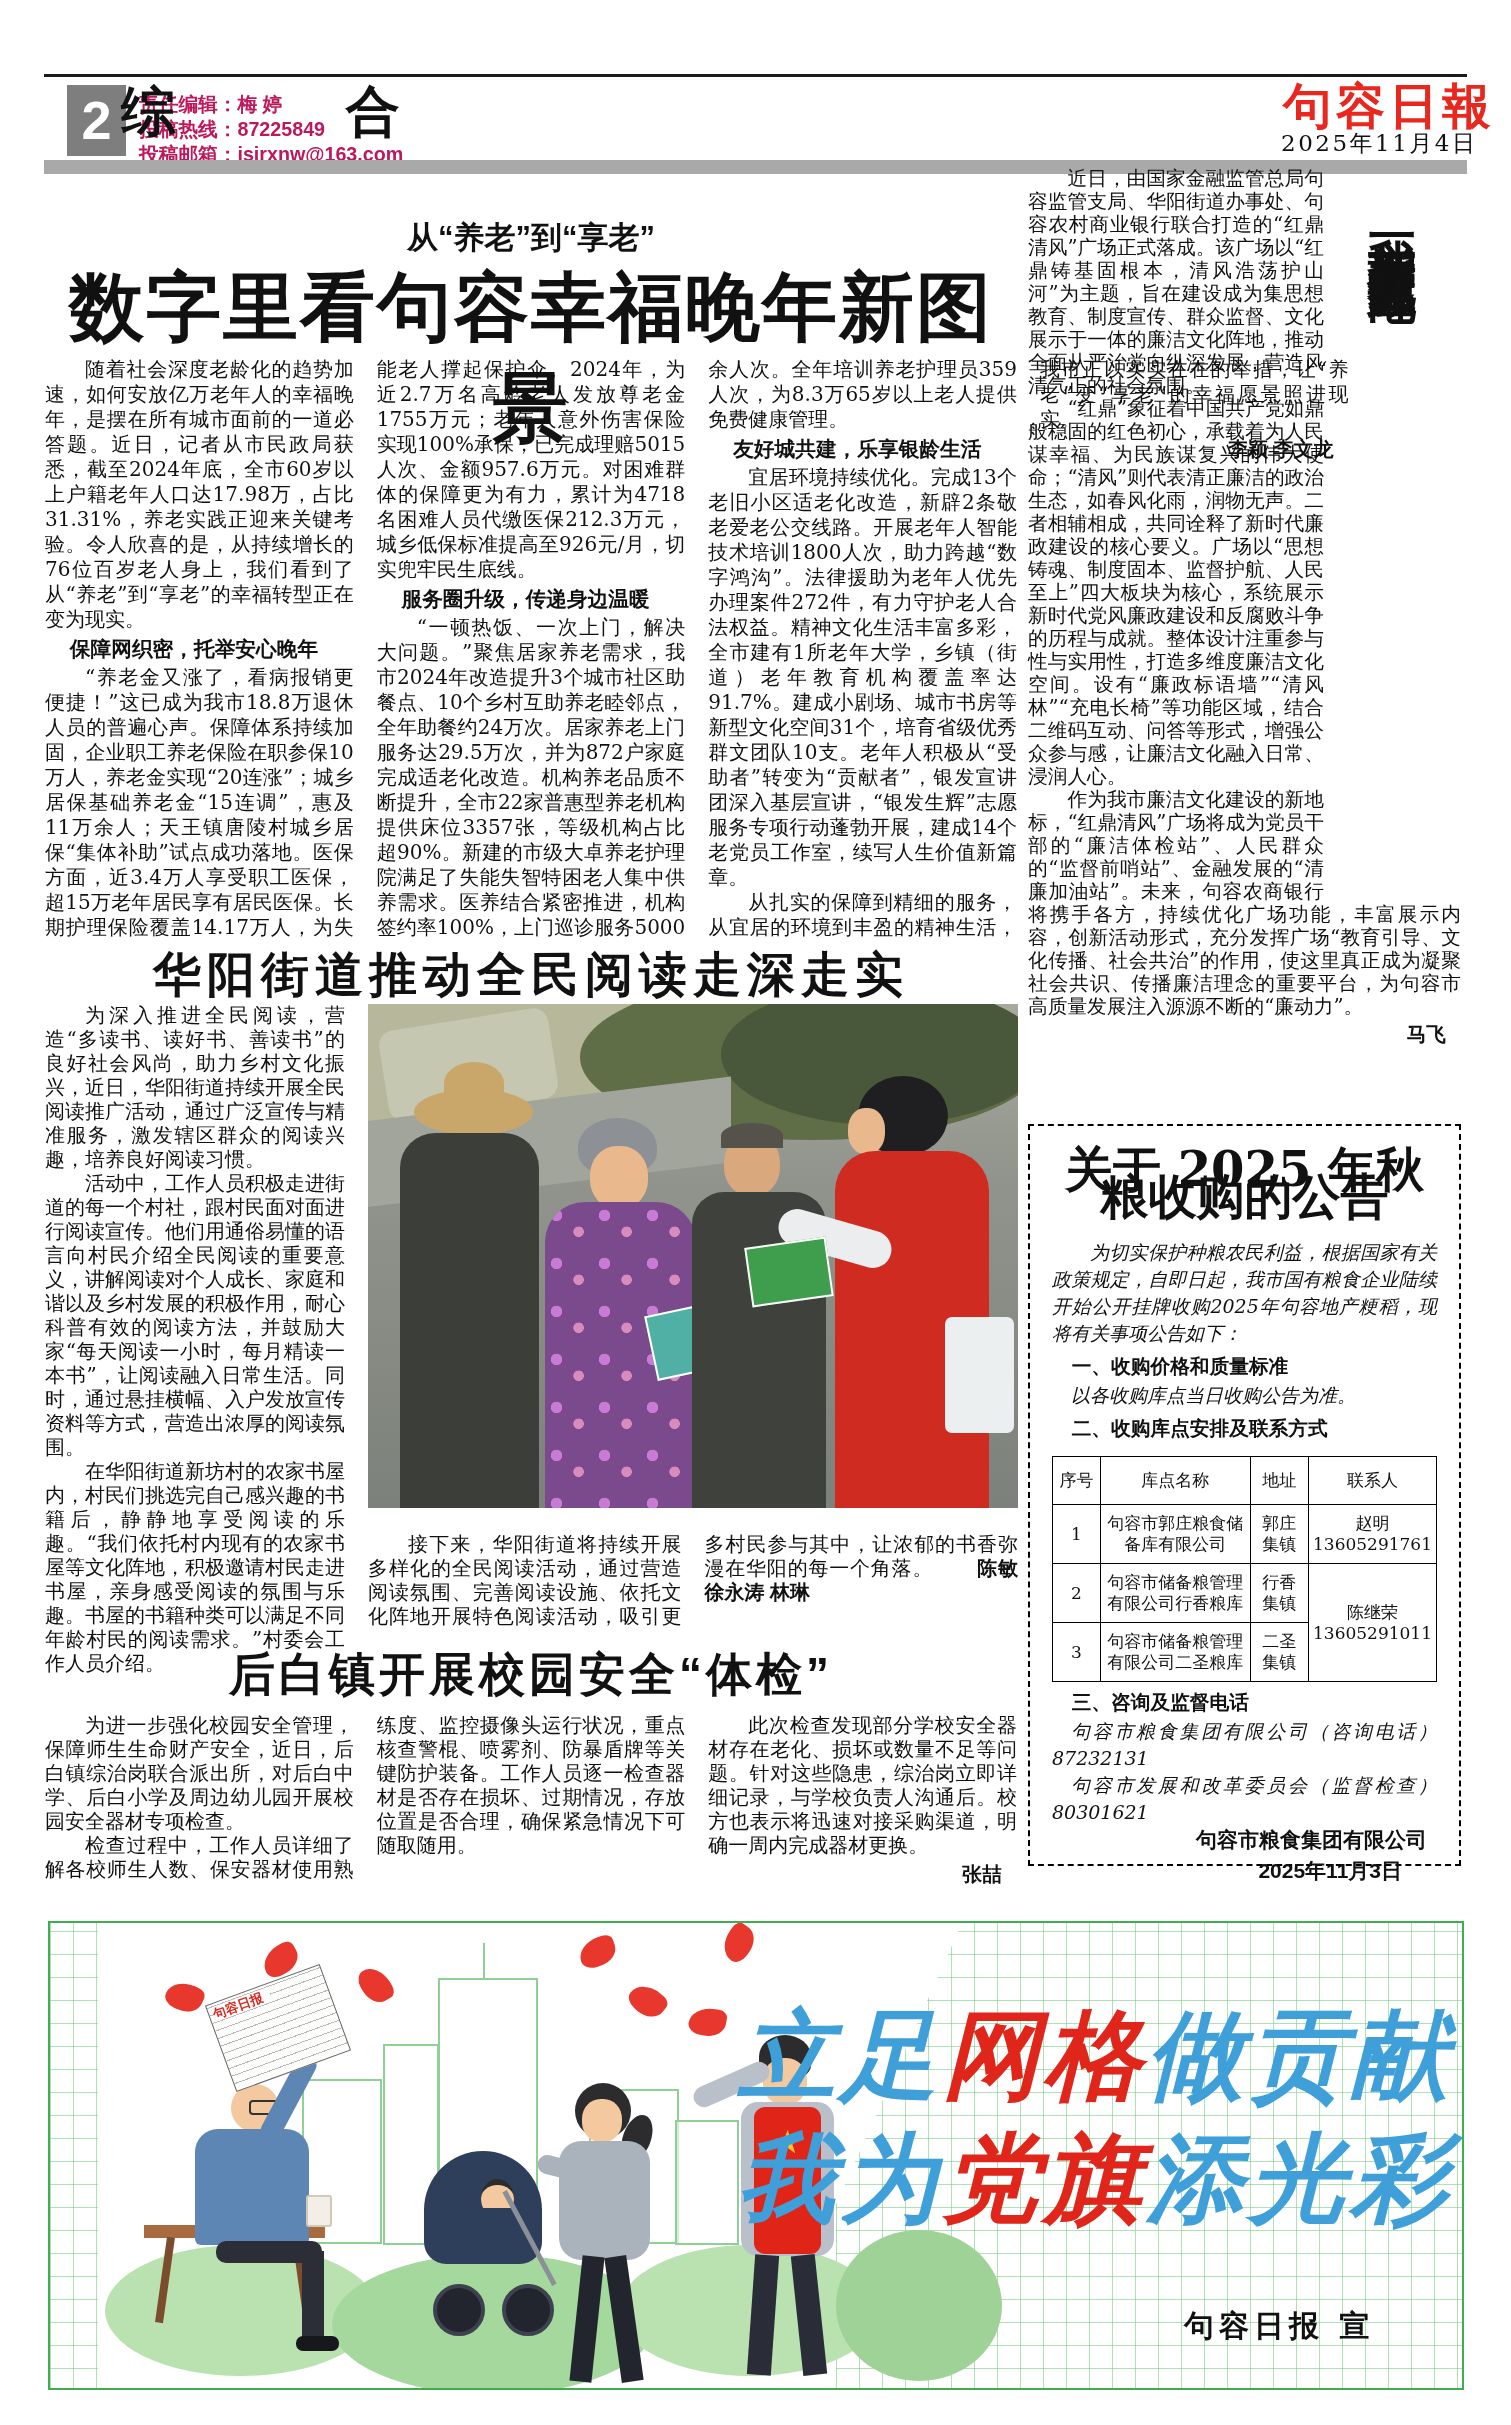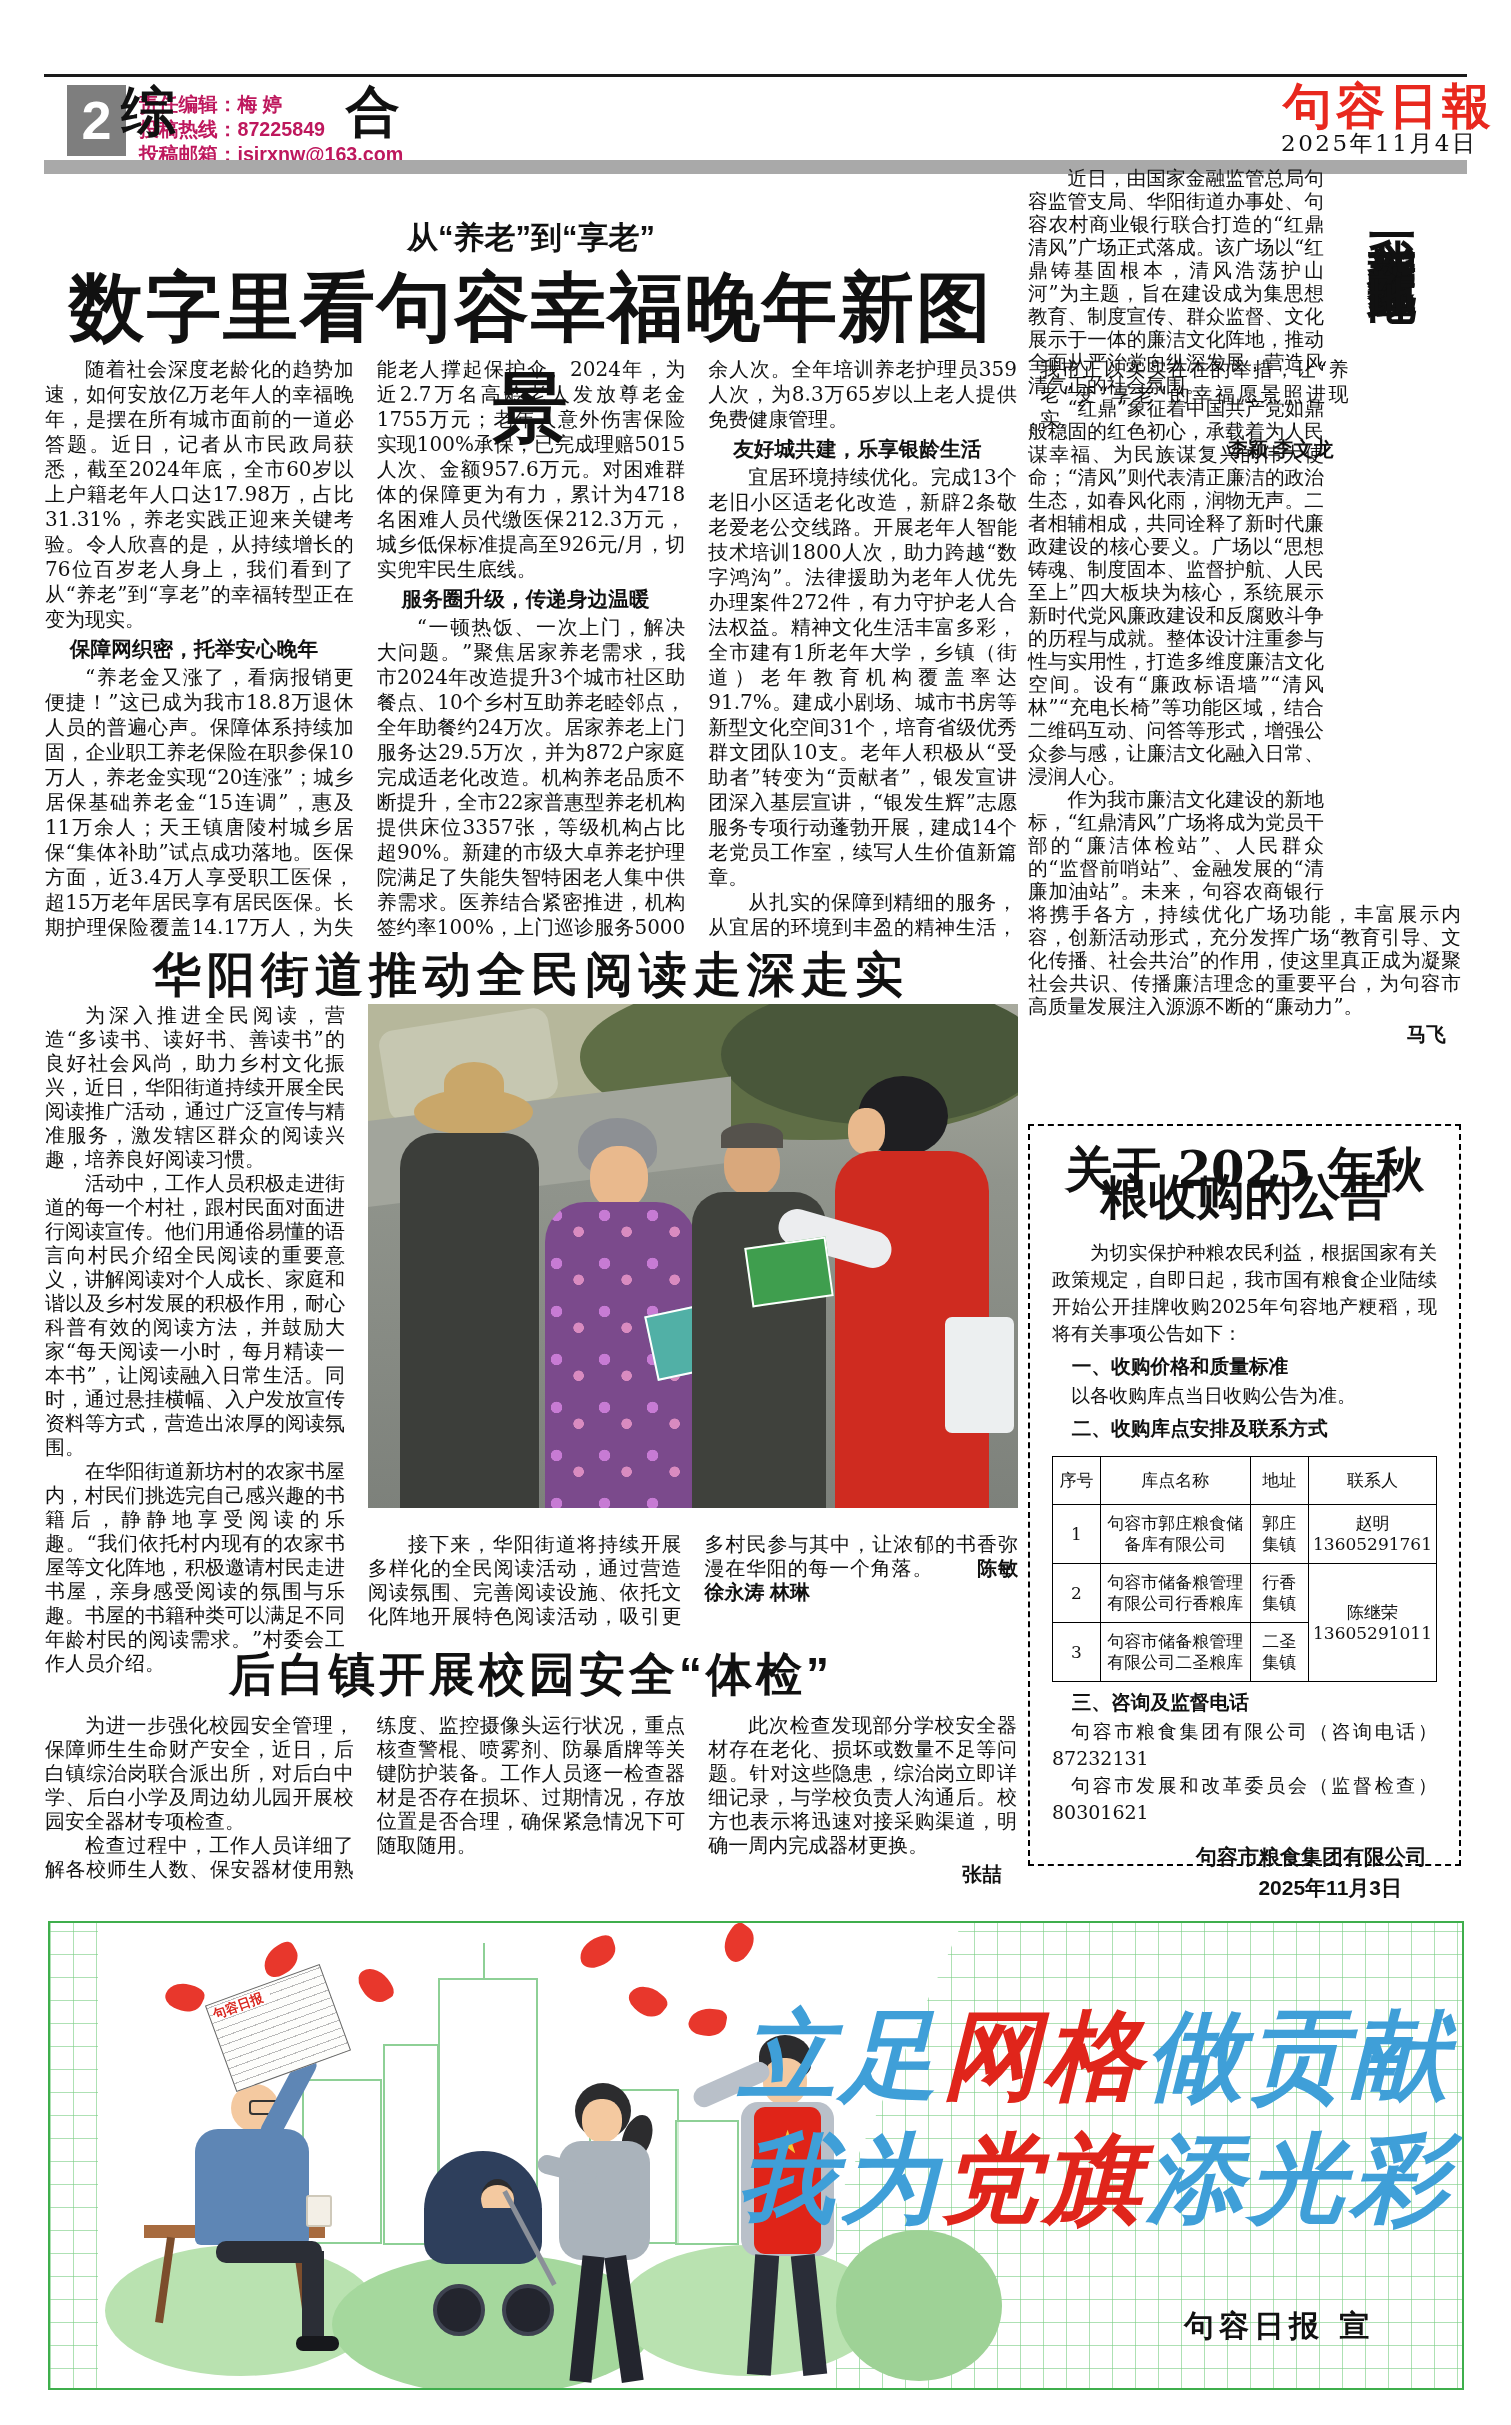--- a/index.html
+++ b/index.html
@@ -57,32 +57,32 @@
   
   .hb-headline{left:45px;top:1644px;width:972px;text-align:center;font-weight:bold;
                font-size:46px;letter-spacing:4px;}
   .hb-body{left:45px;top:1713px;width:972px;height:208px;column-count:3;column-gap:23px;
            font-size:20px;line-height:24px;}
 
   
   .notice{left:1028px;top:1124px;width:433px;height:742px;border:2px dashed #000;
           box-sizing:border-box;padding:13px 22px 0;font-size:19px;line-height:27px;}
   .notice-title{text-align:center;font-weight:bold;font-size:48px;margin:17px 0 29px;}
-  .notice p{margin:0;text-align:justify;}
+  .notice p{margin:0;text-align:justify;font-style:italic;}
   .n-ind{text-indent:2em;}
   .n-h{font-family:"Liberation Sans","DejaVu Sans",sans-serif;font-weight:bold;
        font-size:19.7px;text-indent:1em;margin:6px 0 2px;}
   .n-plain{text-indent:1em;}
   .notice-table{border-collapse:collapse;width:100%;margin:14px 0 7px;
                 font-size:17px;line-height:21px;text-align:center;}
   .notice-table th,.notice-table td{border:1.5px solid #000;padding:8px 4px;vertical-align:middle;
                 font-weight:normal;}
   .notice-table th{padding:13px 4px;}
   .n-sign{text-align:right;font-family:"Liberation Sans","DejaVu Sans",sans-serif;
-          font-weight:bold;font-size:21px;margin-top:17px;padding-right:10px;}
+          font-weight:bold;font-size:21px;margin-top:0;padding-right:10px;}
   .n-date{text-align:right;font-family:"Liberation Sans","DejaVu Sans",sans-serif;
           font-weight:bold;font-size:21px;margin-top:4px;padding-right:35px;}
 
   
   .banner{left:48px;top:1921px;width:1416px;height:469px;border:2px solid #3fae4c;
           box-sizing:border-box;background:#fff;overflow:hidden;}
   .banner .shape{position:absolute;}
   .grid{background:
         repeating-linear-gradient(0deg,rgba(120,205,130,.6) 0 1px,transparent 1px 23px),
         repeating-linear-gradient(90deg,rgba(120,205,130,.6) 0 1px,transparent 1px 23px);}

